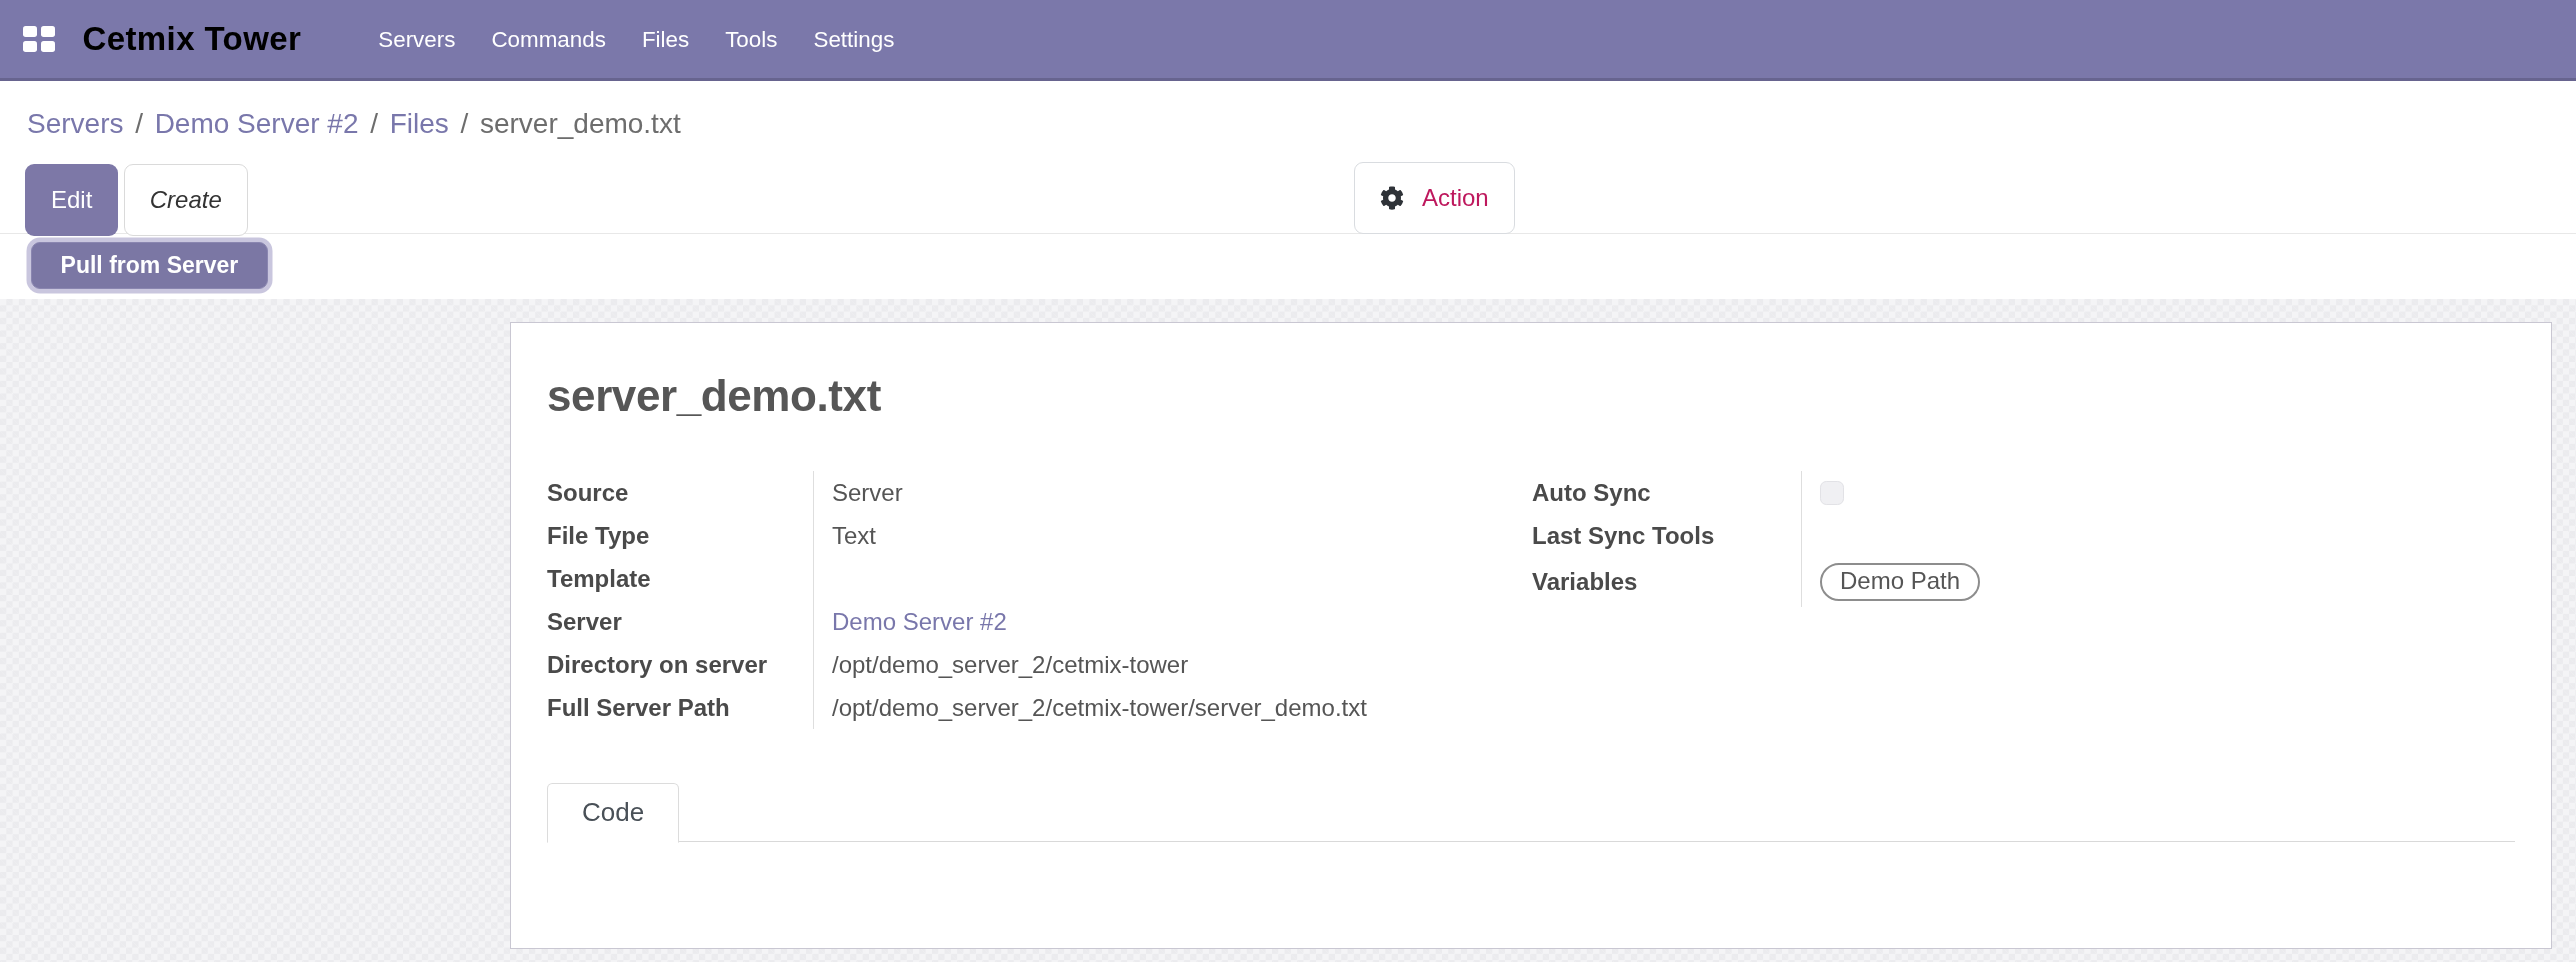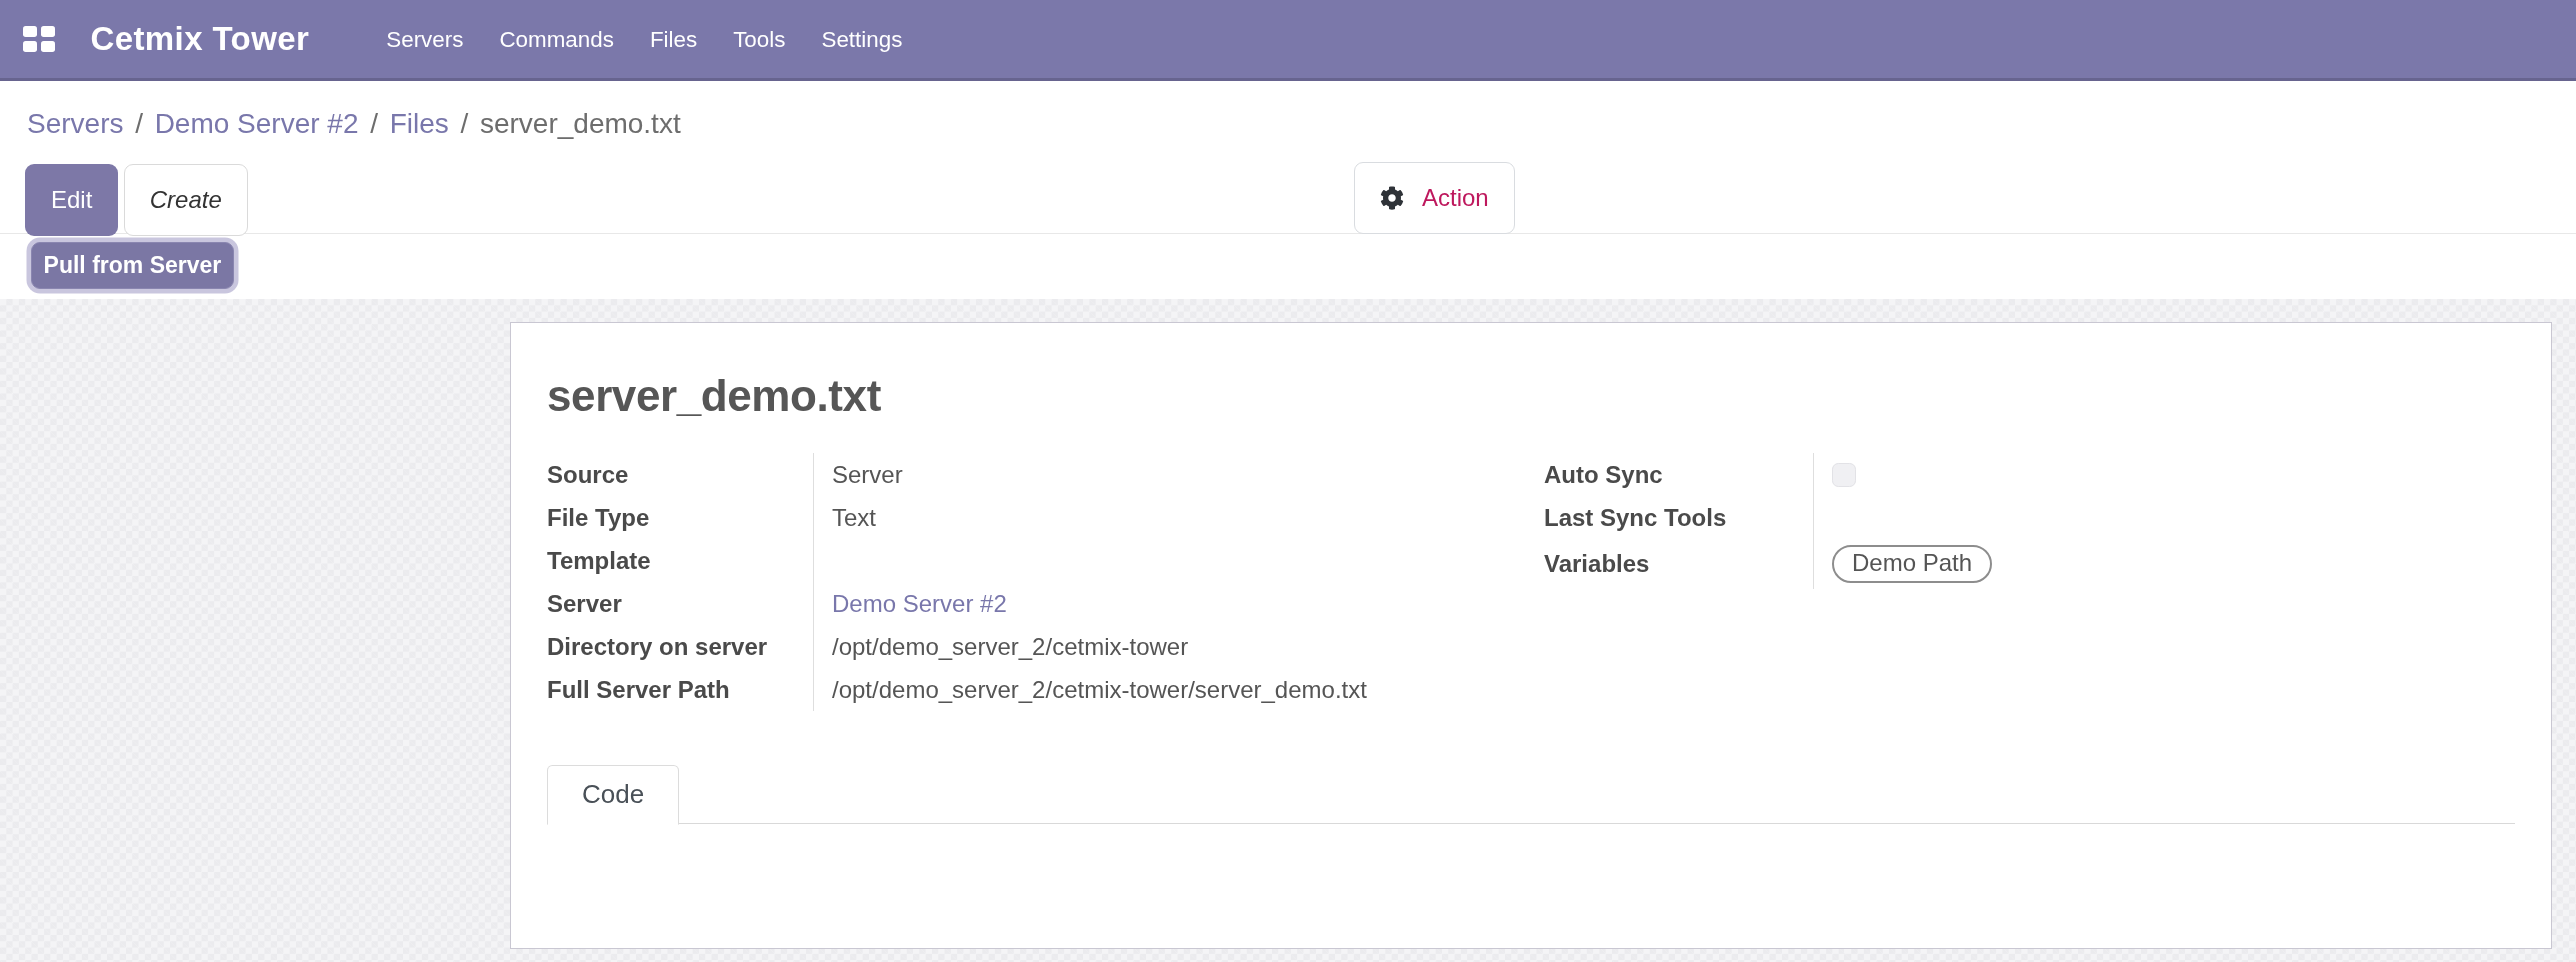--- a/index.html
+++ b/index.html
@@ -21,24 +21,24 @@
   }
   .apps-icon {
     display: grid;
     grid-template-columns: 13.5px 13.5px;
     grid-template-rows: 10.8px 10.8px;
     gap: 4.5px;
     cursor: pointer;
   }
   .apps-icon span { background: #ffffff; border-radius: 2.7px; }
   .brand {
-    color: #ffffff;
+    color: #000000;
     font-size: 33px;
     font-weight: 700;
-    margin-left: 36px;
+    margin-left: 28px;
     letter-spacing: 0.4px;
     white-space: nowrap;
   }
   .menu { display: flex; align-items: center; margin-left: 59px; }
   .menu-item {
     color: #ffffff;
     font-size: 22.4px;
     padding: 0 18px;
     line-height: 77px;
     cursor: pointer;
@@ -102,21 +102,21 @@
     align-items: flex-start;
   }
   .btn-pull {
     height: 47px;
     background: #7b77a4;
     color: #ffffff;
     font-weight: 600;
     font-size: 23px;
     border: 0.9px solid #8a86b0;
     border-radius: 9px;
-    padding: 0 12px;
+    padding: 0 29px;
     box-shadow: 0 0 0 4.5px #c9c6de;
     margin-left: 3.6px;
   }
 
   
   .content {
     position: relative;
     height: 663px;
     background-color: #f4f4f6;
     background-image:
@@ -136,21 +136,21 @@
     padding: 0 36px;
   }
   .sheet-title {
     margin-top: 48px;
     font-size: 44px;
     font-weight: 700;
     color: #565656;
     letter-spacing: -0.4px;
   }
 
-  .fields { display: flex; margin-top: 32px; gap: 12px; }
+  .fields { display: flex; margin-top: 50px; }
   .group-left { width: 985px; flex-shrink: 0; }
   .group-right { flex: 1; }
   .frow { display: flex; height: 43px; }
   .frow.tall { height: 50px; }
   .flabel {
     width: 266px;
     flex-shrink: 0;
     font-weight: 700;
     color: #4a4a4a;
     font-size: 24px;

